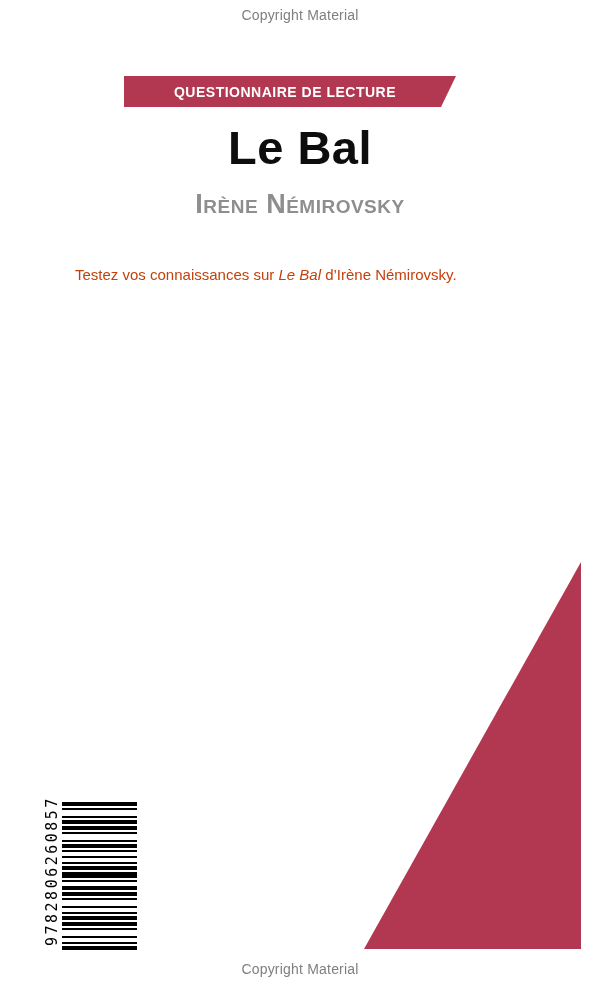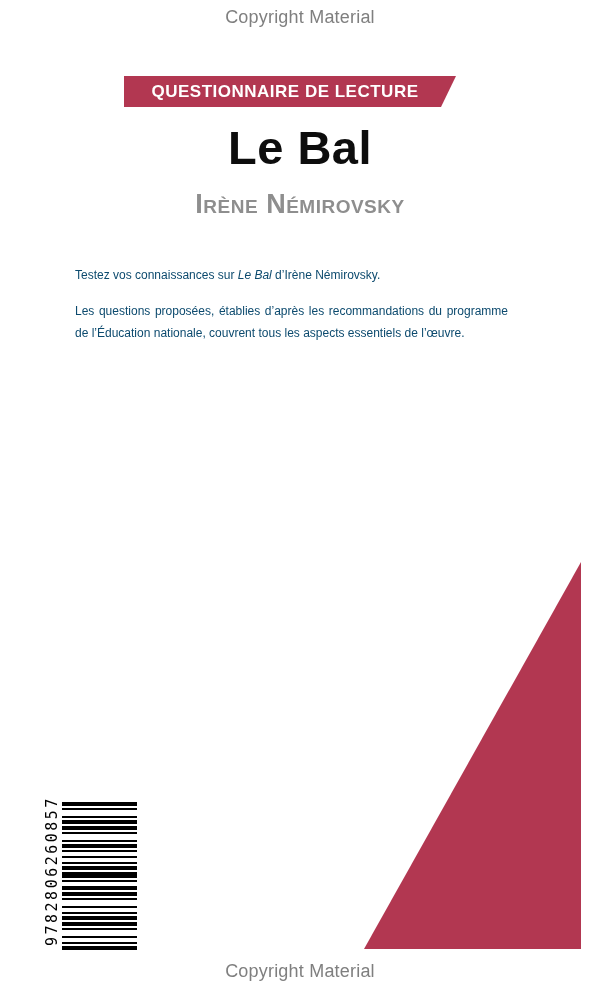--- a/index.html
+++ b/index.html
@@ -12,21 +12,21 @@
     height: 1005px;
     position: relative;
     overflow: hidden;
     font-family: "Liberation Sans", sans-serif;
     color: #1a1a1a;
   }
   .copyright {
     position: absolute;
     left: 0; right: 0;
     text-align: center;
-    font-size: 18px;
+    font-size: 14px;
     color: #7f7f7f;
     letter-spacing: 0.2px;
   }
   .copyright.top { top: 7px; }
   .copyright.bottom { top: 961px; }
 
   .banner {
     position: absolute;
     top: 76px;
     left: 124px;
@@ -34,21 +34,21 @@
     height: 31px;
     background: var(--accent, #b23751);
     clip-path: polygon(0 0, 100% 0, calc(100% - 15px) 100%, 0 100%);
     display: flex;
     align-items: center;
     justify-content: center;
   }
   .banner-label {
     color: #ffffff;
     font-weight: bold;
-    font-size: 17px;
+    font-size: 14px;
     text-transform: uppercase;
     letter-spacing: 0.5px;
     padding-right: 10px;
   }
 
   .book-title {
     position: absolute;
     top: 120px;
     left: 0; right: 0;
     text-align: center;
@@ -73,24 +73,24 @@
   }
 
   .body-text {
     position: absolute;
     top: 264px;
     left: 75px;
     right: 74px;
   }
   .body-text p {
     margin: 0 18px 14px 0;
-    font-size: 12px;
+    font-size: 15px;
     line-height: 22px;
     text-align: justify;
-    color: #0c4a6e;
+    color: #c2410c;
   }
   .body-text p .it { font-style: italic; }
 
   .corner-triangle {
     position: absolute;
     left: 364px;
     top: 562px;
     width: 217px;
     height: 387px;
     background: var(--accent, #b23751);
@@ -136,21 +136,20 @@
 <div class="banner">
   <span class="banner-label">Questionnaire de lecture</span>
 </div>
 
 <div class="book-title">Le Bal</div>
 
 <div class="book-author">Irène Némirovsky</div>
 
 <div class="body-text">
   <p><span>Testez vos connaissances sur </span><span class="it">Le Bal</span><span> d’Irène Némirovsky.</span></p>
-  <p><span></span><span class="it"></span><span>Les questions proposées, établies d’après les recommandations du programme de l’Éducation nationale, couvrent tous les aspects essentiels de l’œuvre.</span></p>
 </div>
 
 <div class="corner-triangle"></div>
 
 <div class="barcode-wrap">
   <div class="barcode-number">9782806260857</div>
   <div class="barcode-bars">
       <span style="width:4px;background:#000"></span>
       <span style="width:2px;background:#fff"></span>
       <span style="width:2px;background:#000"></span>

